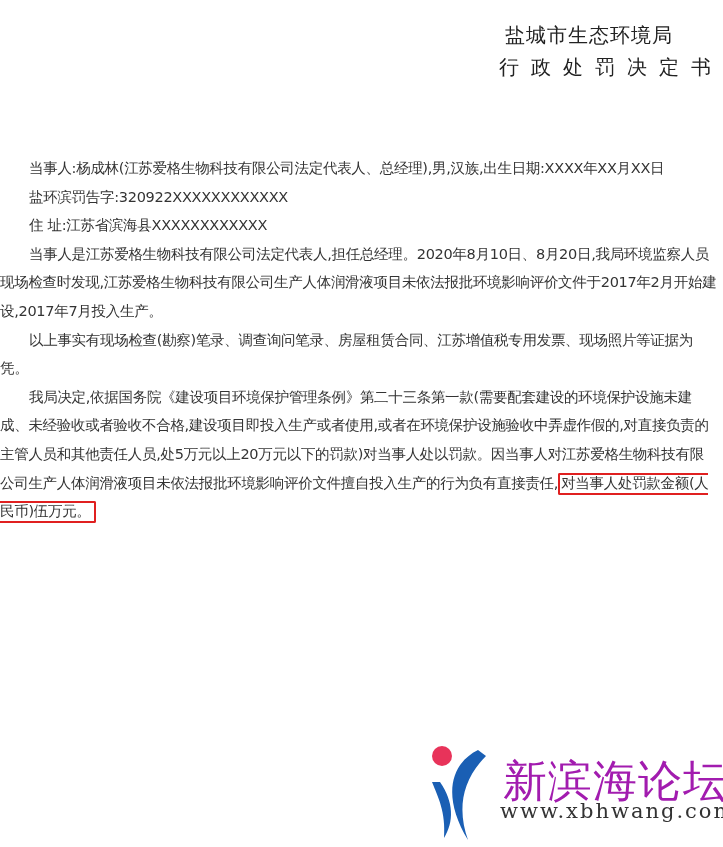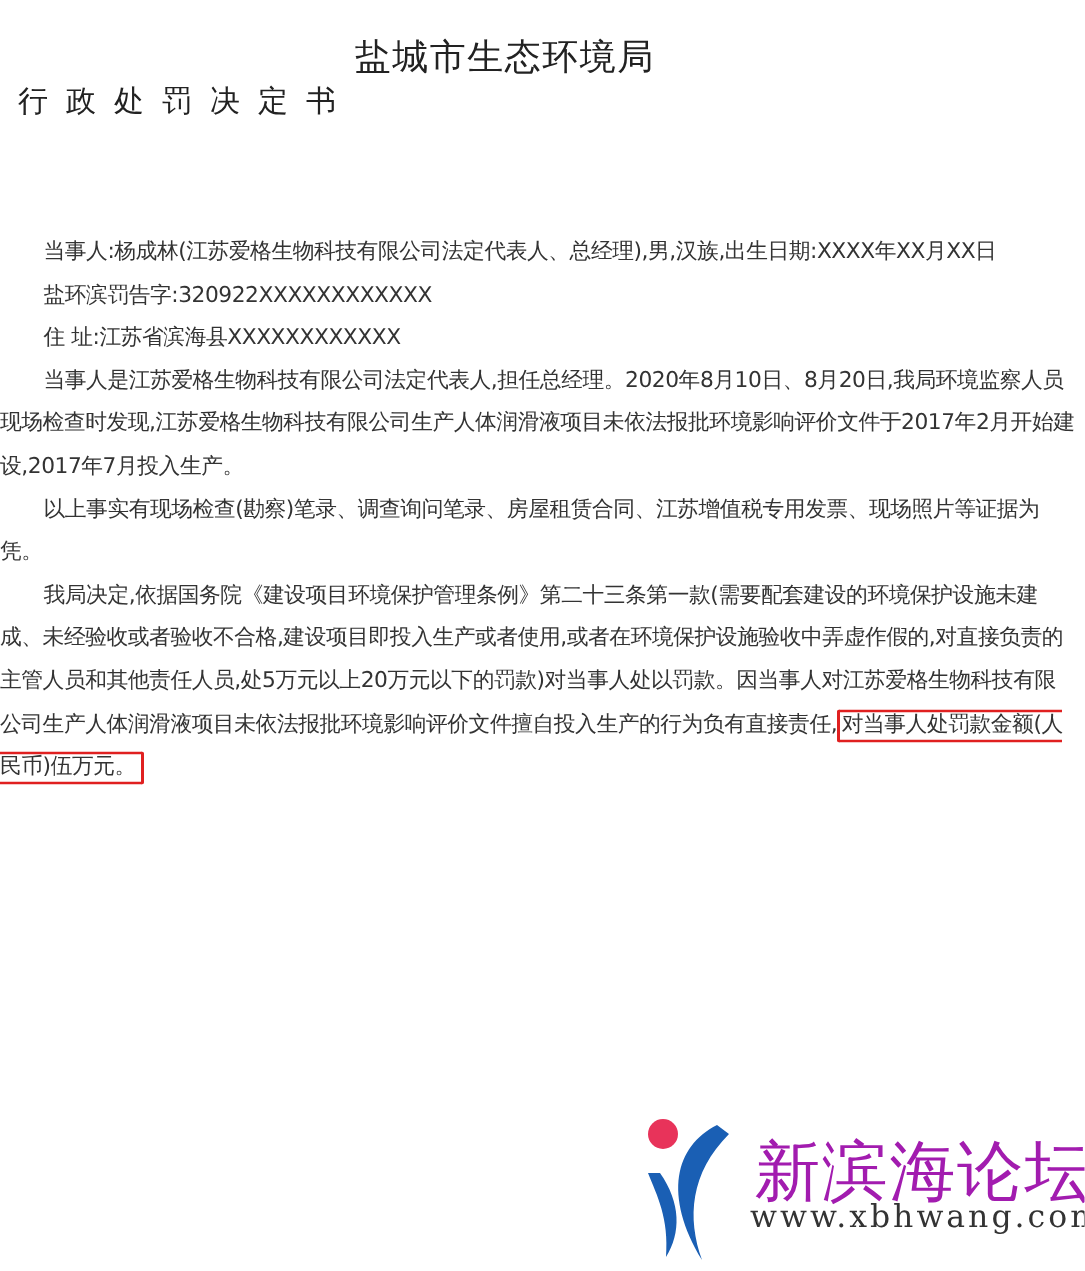--- a/index.html
+++ b/index.html
@@ -1,21 +1,21 @@
 <!DOCTYPE html>
 <html><head>
 <meta charset="utf-8">
 <style>
   html, body { margin: 0; padding: 0; background: #ffffff; }
   body { width: 723px; height: 847px; overflow: hidden; position: relative; }
   .page { position: absolute; left: 0; top: 0; width: 723px; color: #333333;
           font-family: "DejaVu Sans", "Liberation Sans", sans-serif; font-size: 14.5px; }
-  .title1 { position: absolute; top: 22px; left: 0; width: 673px; text-align: center;
-            font-family: "DejaVu Serif", "Liberation Serif", serif; font-size: 24px; color: #222; letter-spacing: 1px; }
-  .title2 { position: absolute; top: 54px; left: 0; width: 723px; text-align: left;
+  .title1 { position: absolute; top: 22px; left: 0; width: 673px; text-align: right;
+            font-family: "DejaVu Serif", "Liberation Serif", serif; font-size: 20px; color: #222; letter-spacing: 1px; }
+  .title2 { position: absolute; top: 54px; left: 0; width: 723px; text-align: right;
             font-family: "DejaVu Serif", "Liberation Serif", serif; font-size: 20px; color: #222; letter-spacing: 12px; text-indent: 12px; }
   .body { position: absolute; top: 154px; left: 0; width: 717px; line-height: 28.6px; }
   .body p { margin: 0; padding: 0; text-indent: 29px; word-break: break-all; letter-spacing: -0.3px; }
   .hl { border: 2px solid #e02020; padding: 0 3px 2px 1px; border-radius: 2px; }
   .wm { position: absolute; left: 428px; top: 742px; width: 295px; height: 100px; pointer-events: none; }
   .wm-text { position: absolute; left: 75px; top: 10px; font-family: "DejaVu Sans", sans-serif; font-size: 44px; color: #a21caf; letter-spacing: 1px; white-space: nowrap; }
   .wm-url { position: absolute; left: 72px; top: 57px; font-family: "DejaVu Serif", "Liberation Serif", serif; font-size: 21px; color: #333; letter-spacing: 2px; white-space: nowrap; }
   .wm-logo { position: absolute; left: 0; top: 0; }
 </style>
 </head>

